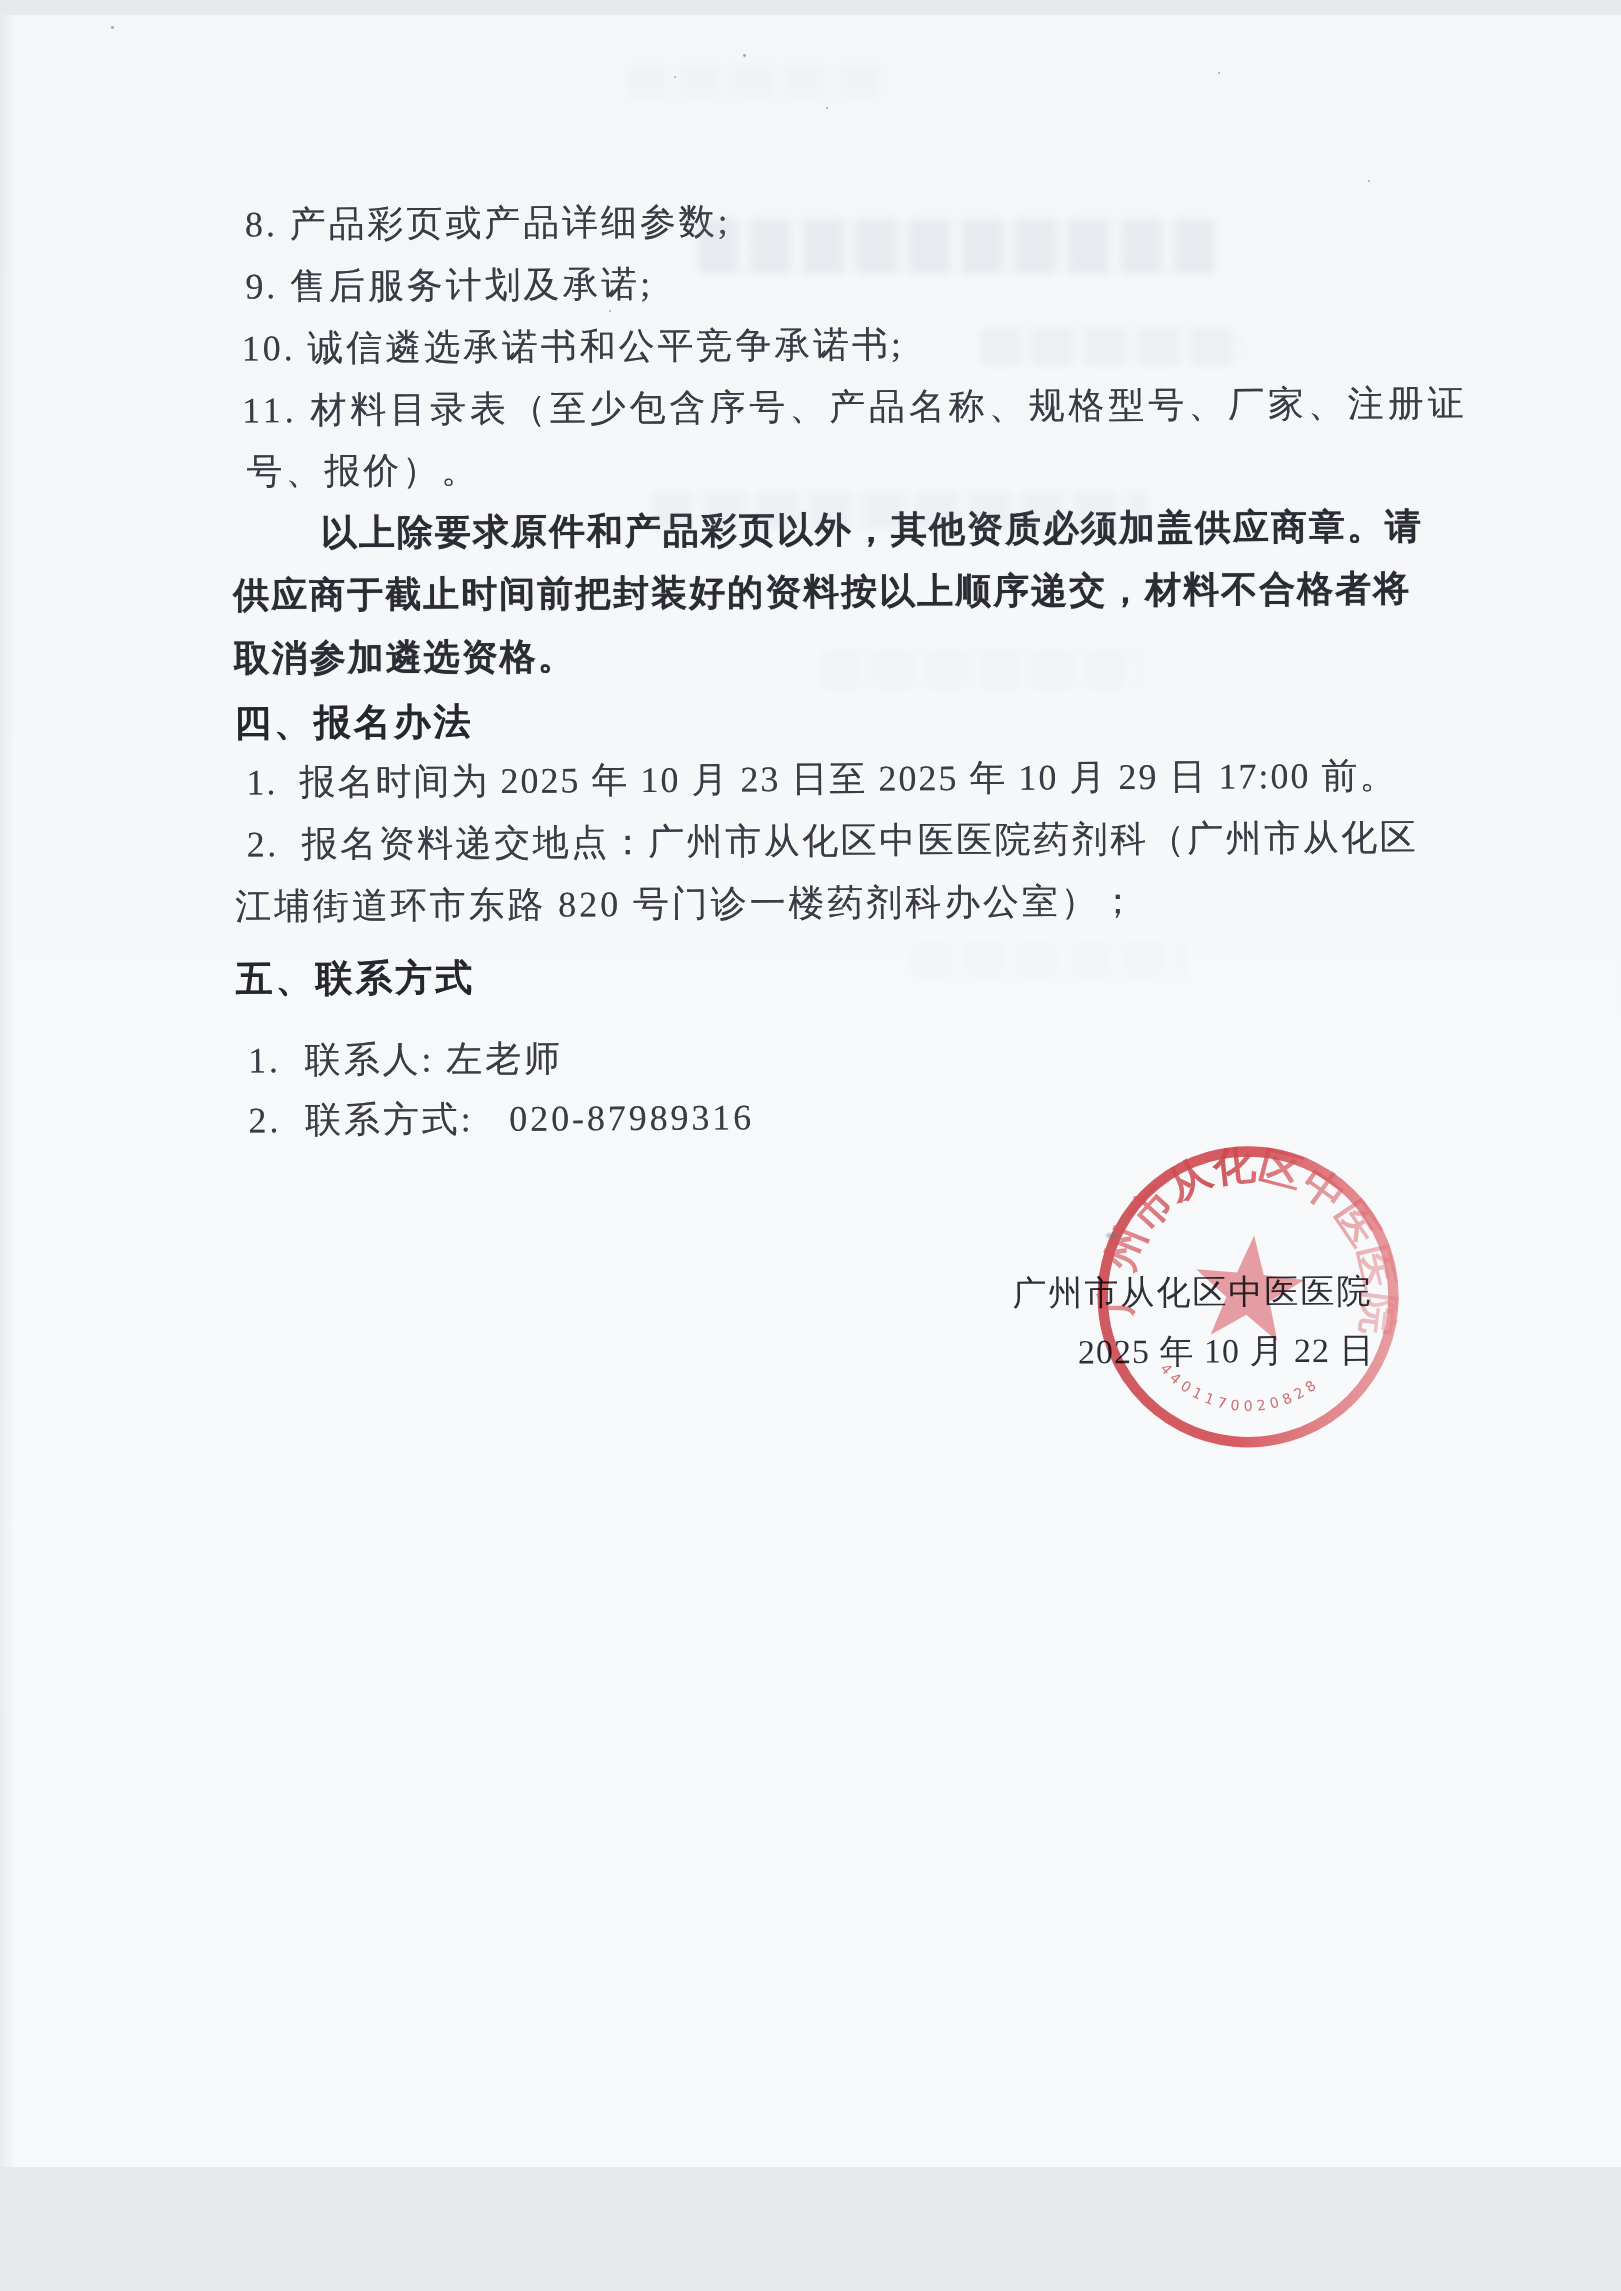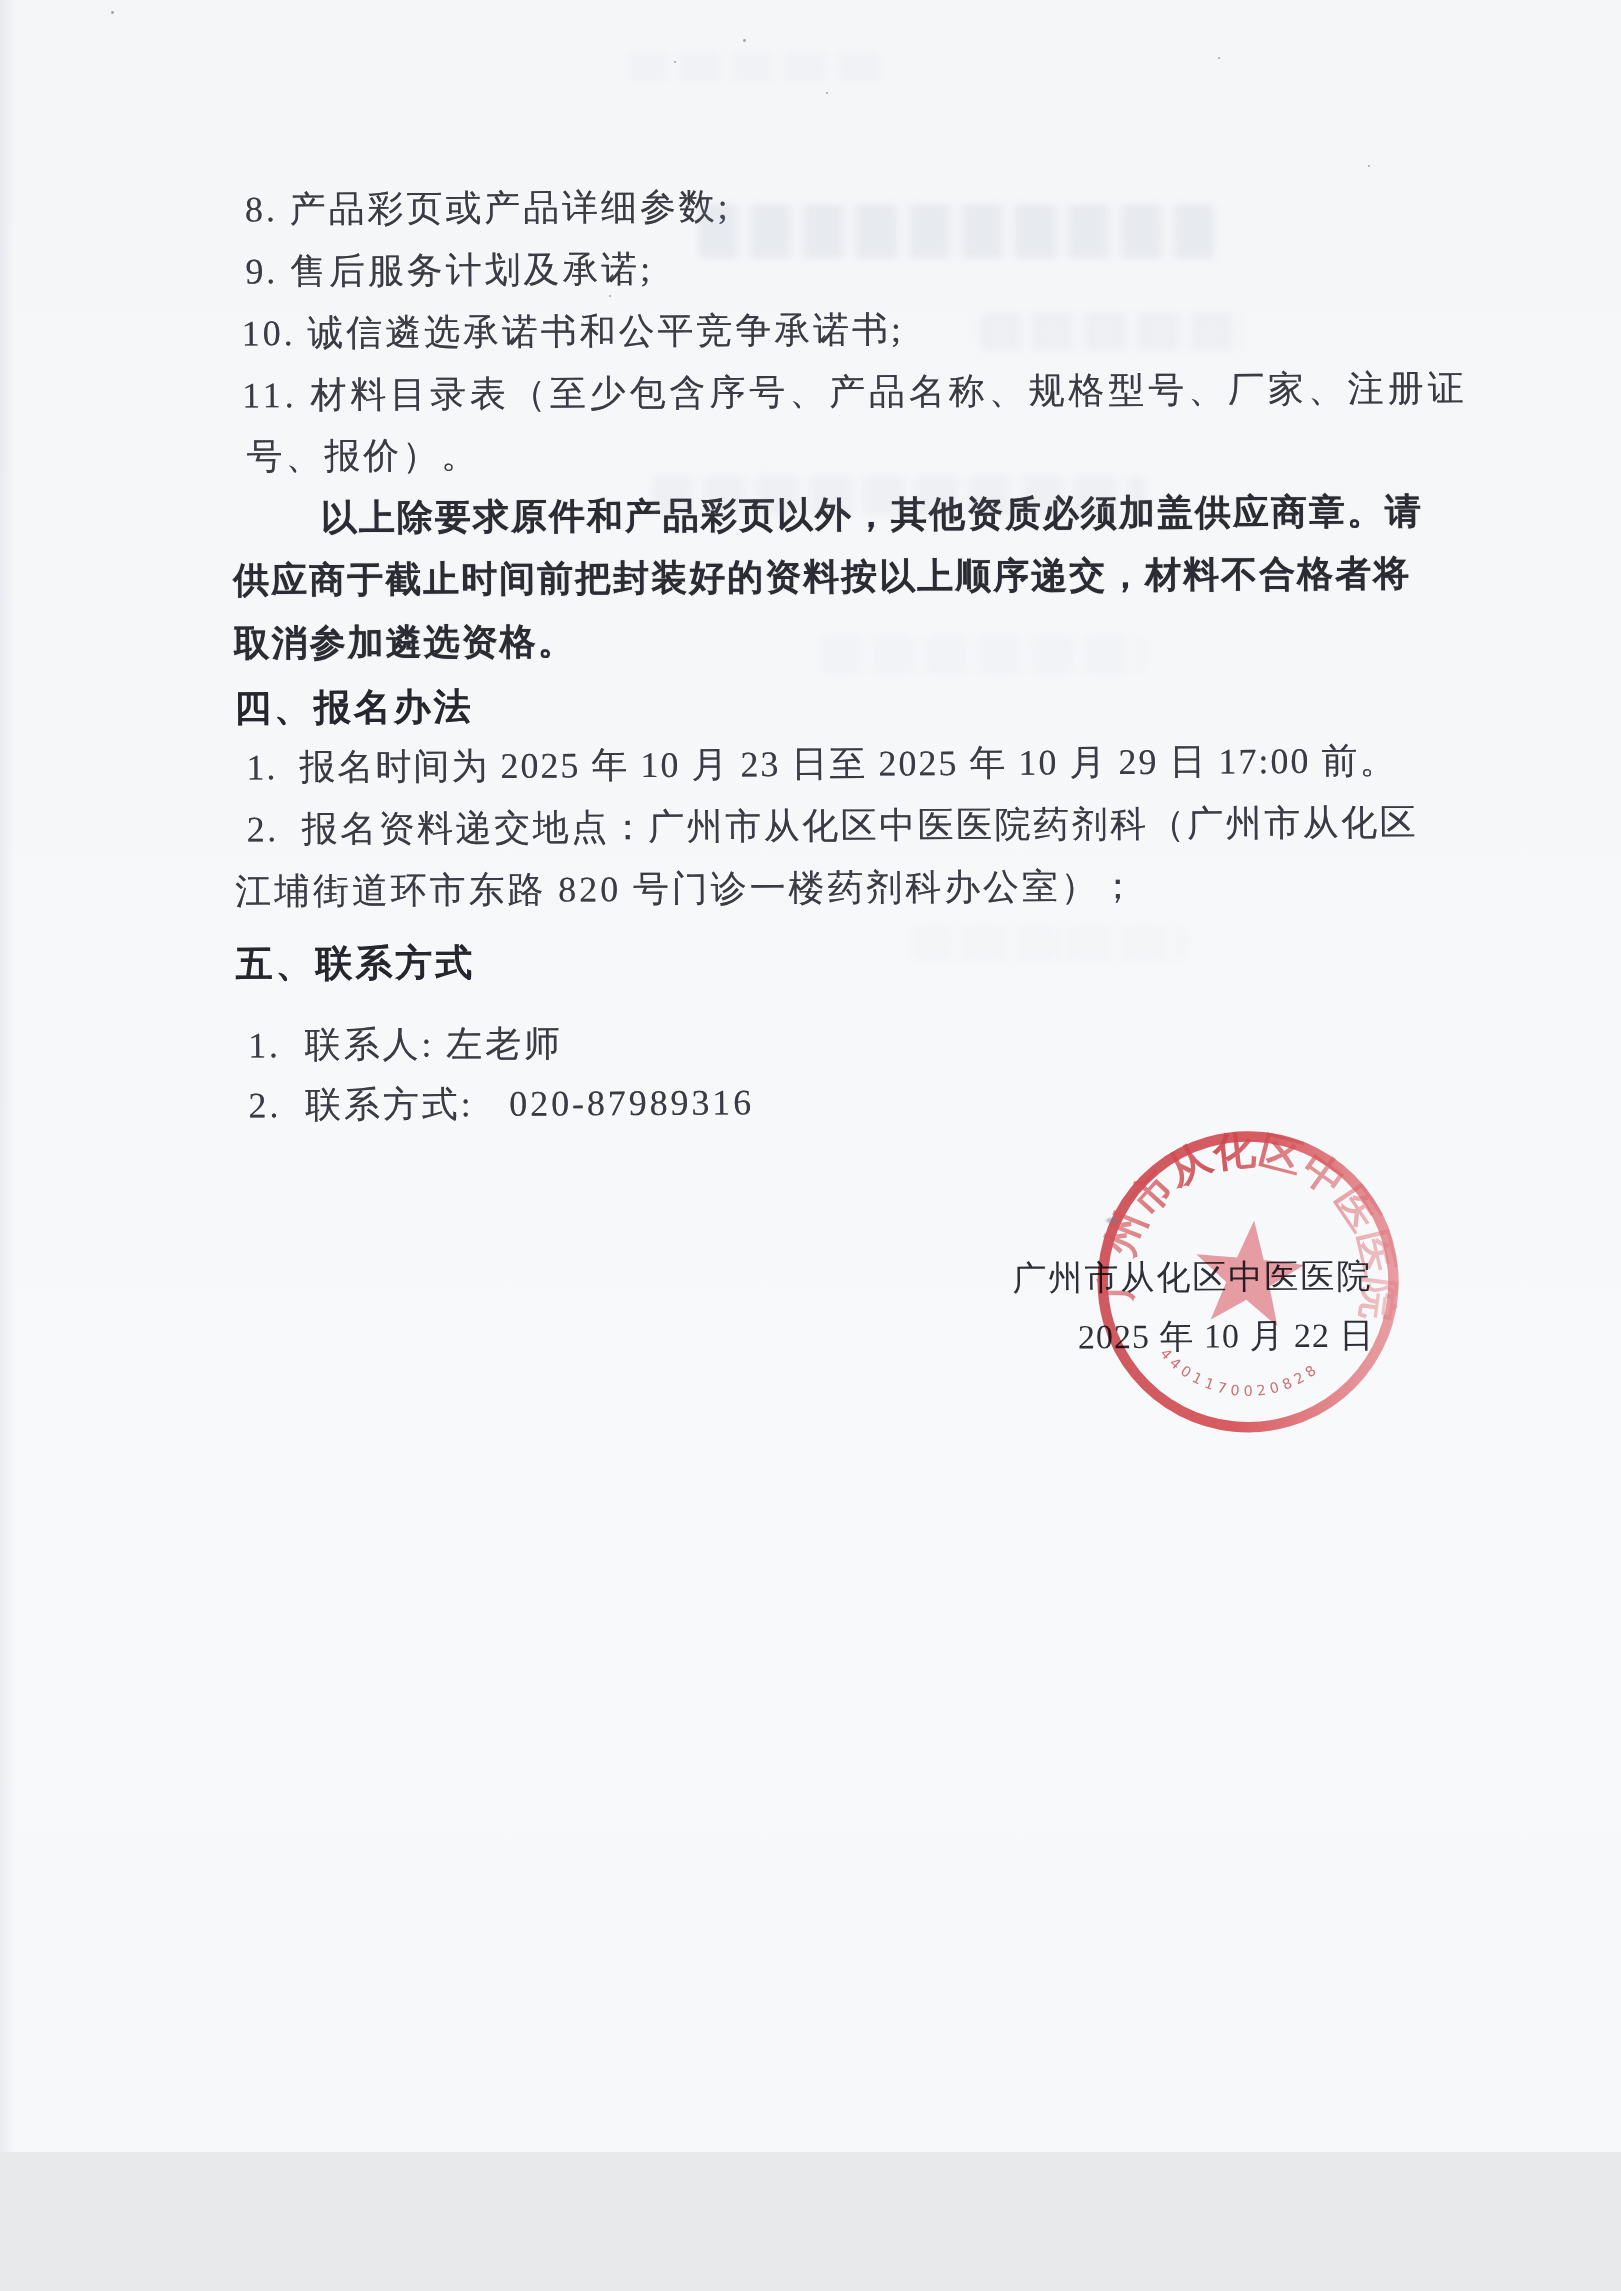--- a/index.html
+++ b/index.html
@@ -1,19 +1,19 @@
 <!DOCTYPE html>
 <html><head>
 <meta charset="utf-8">
 <style>
   html,body{margin:0;padding:0;background:#e8e9eb;}
   .page{
     position:relative;
     width:1621px;height:2152px;
-    margin:0 auto;
+    margin:15px auto;
     background:
       linear-gradient(90deg, rgba(196,202,214,0.28) 0px, rgba(240,242,246,0.0) 15.7px),
       linear-gradient(180deg,#f5f6f8 0%,#f6f7f9 30%,#f8f9fa 70%,#f7f8f9 100%);
     overflow:hidden;
     font-family:"Liberation Serif","DejaVu Serif",serif;
   }
   .content{position:absolute;inset:0;transform:rotate(-0.35deg);transform-origin:50% 40%;}
   .ln{
     position:absolute;
     font-size:36px;

